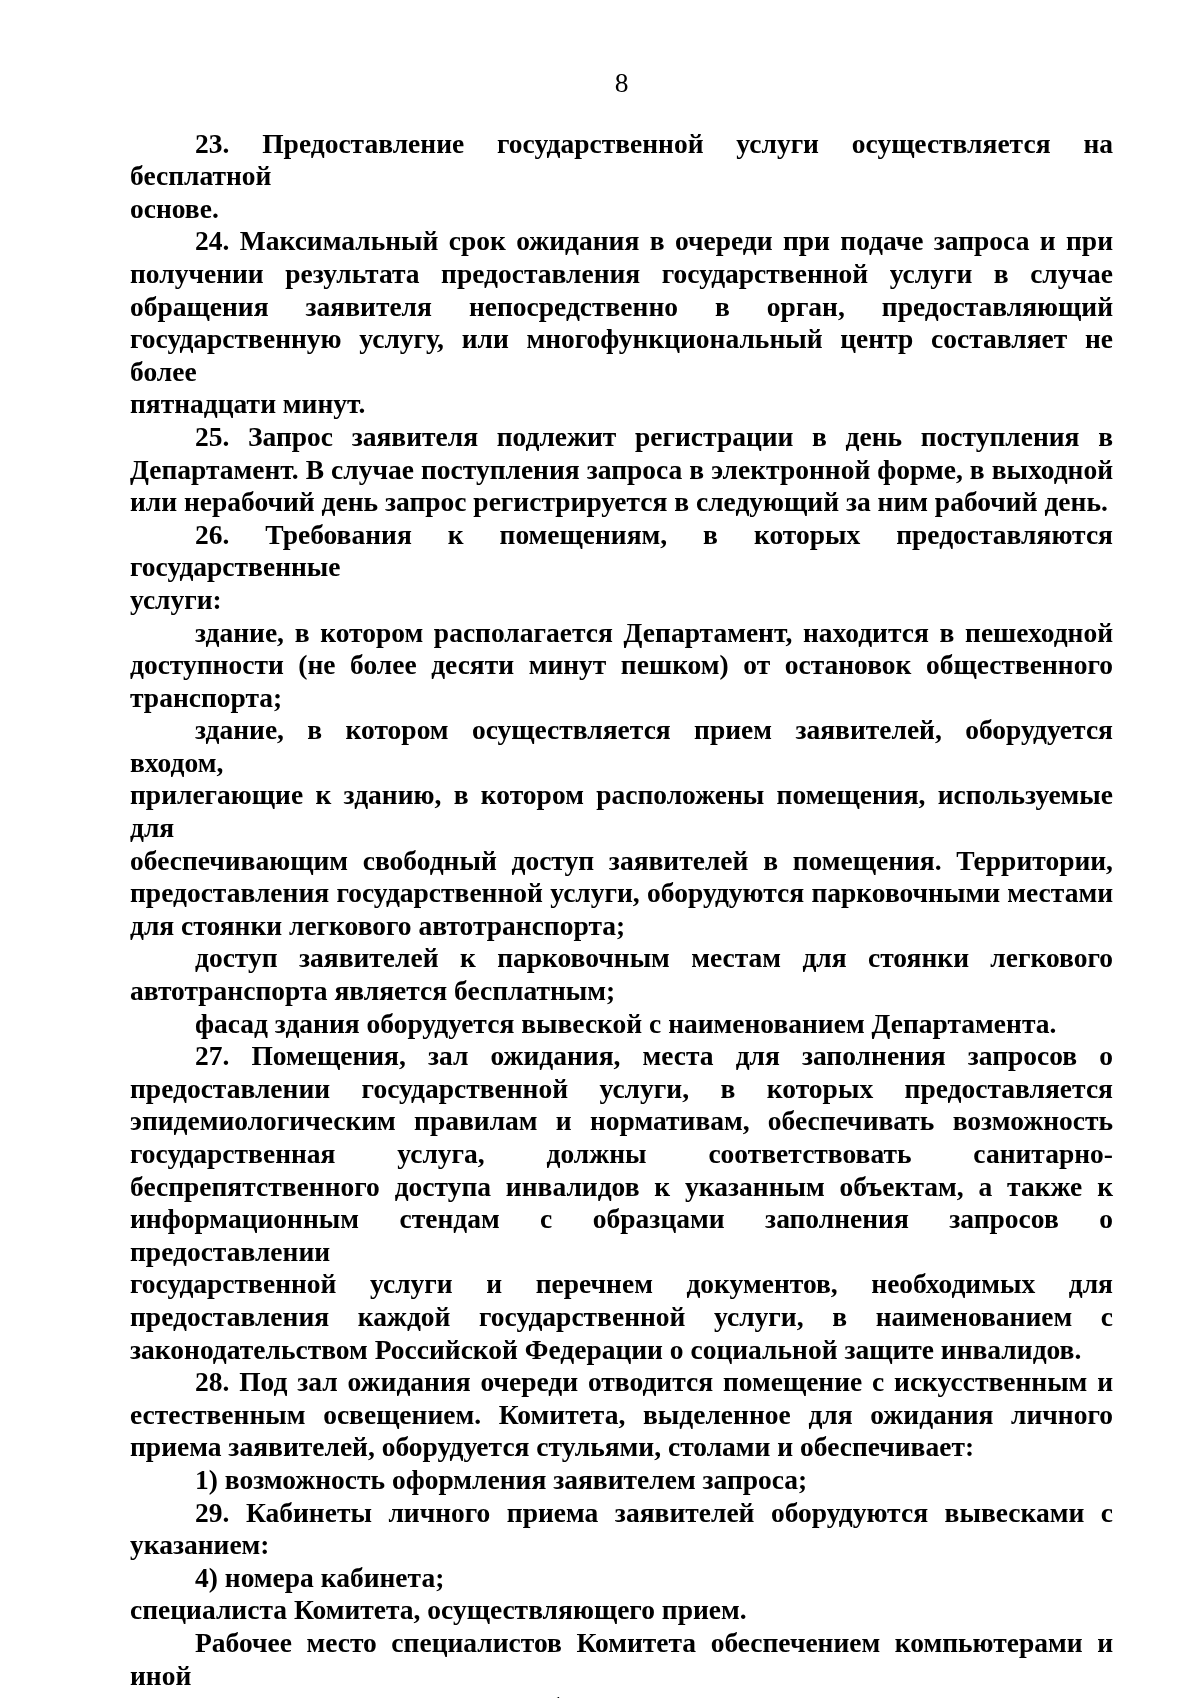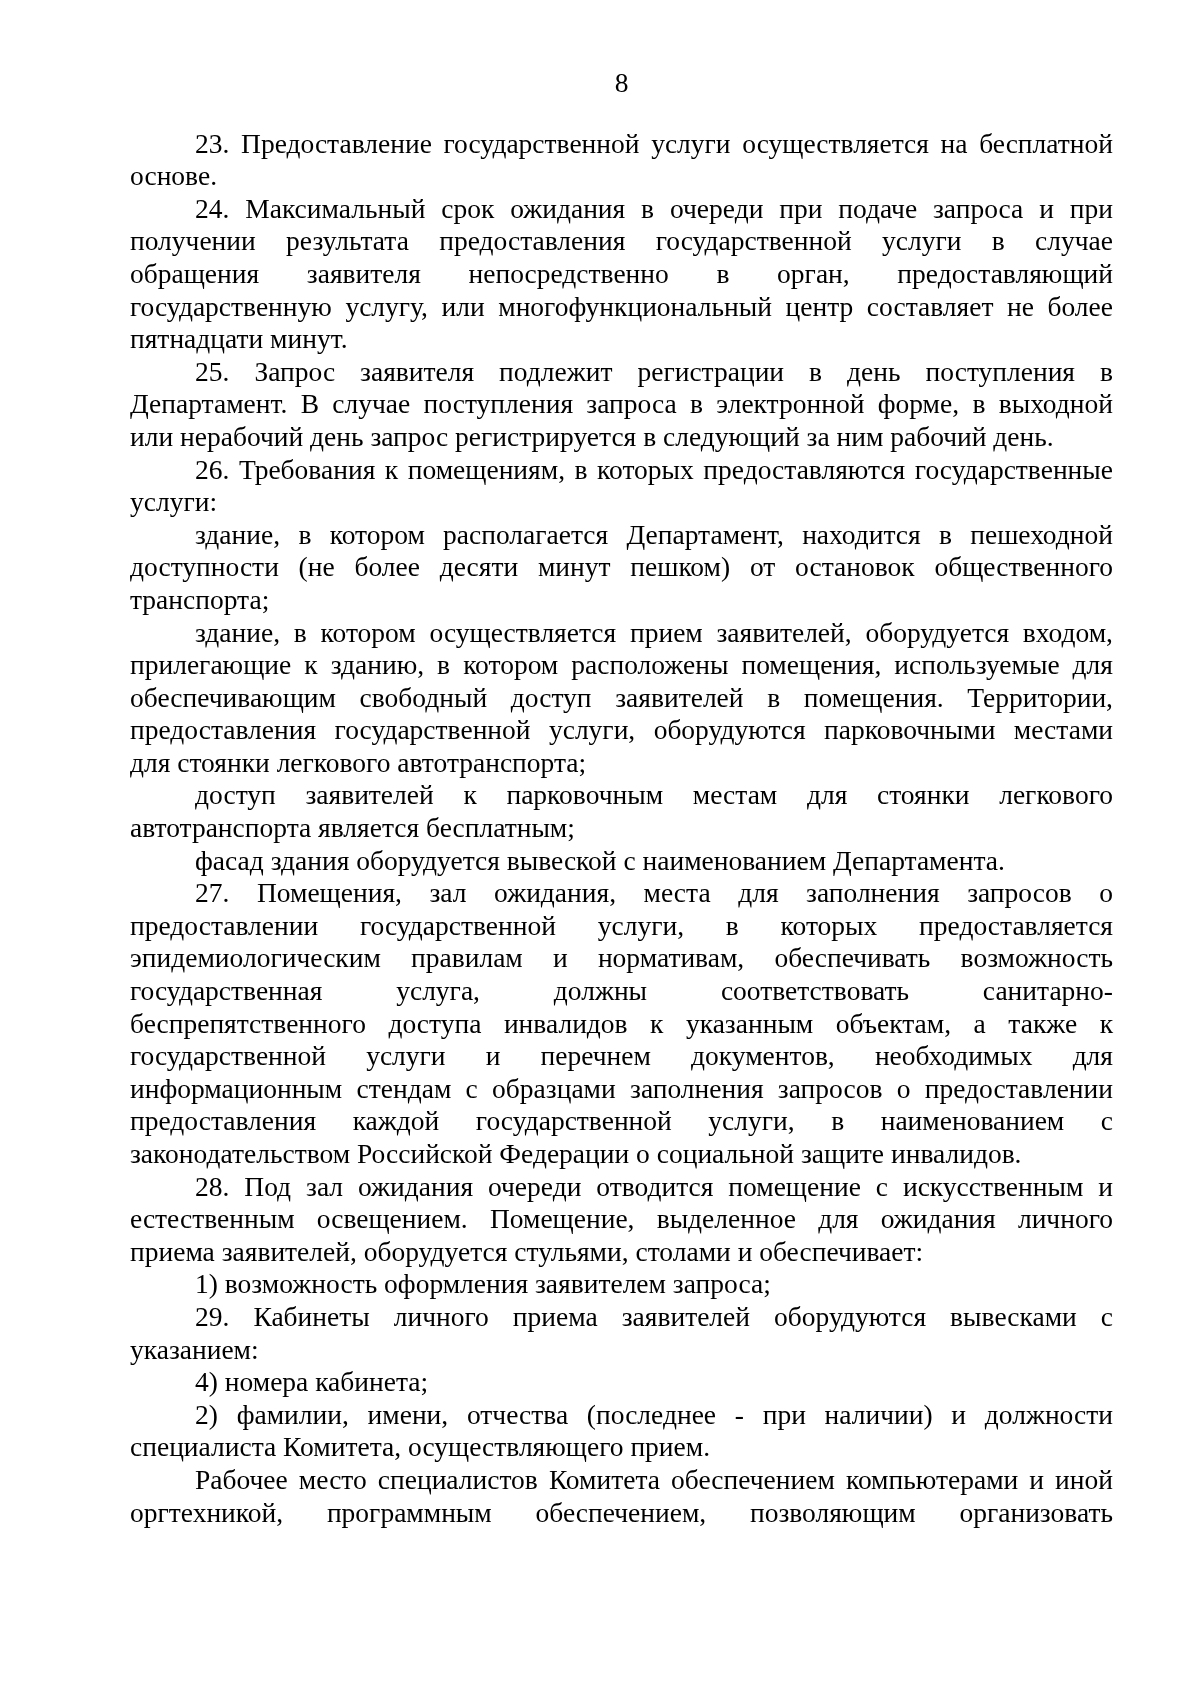--- a/index.html
+++ b/index.html
@@ -28,20 +28,21 @@
     margin: 0 0 28px 0;
   }
   .para {
     margin: 0;
     padding: 0;
   }
   .line {
     display: block;
     text-align: justify;
     text-align-last: justify;
+    font-weight: bold;
   }
   .line.last {
     text-align: right;
     text-align-last: left;
   }
   .line.first {
     text-indent: 65px;
   }
 </style>
 </head>
@@ -88,42 +89,41 @@
       </div>
       <div class="para">
         <div class="line last first">фасад здания оборудуется вывеской с наименованием Департамента.</div>
       </div>
       <div class="para">
         <div class="line first">27. Помещения, зал ожидания, места для заполнения запросов о</div>
         <div class="line">предоставлении государственной услуги, в которых предоставляется</div>
         <div class="line">эпидемиологическим правилам и нормативам, обеспечивать возможность</div>
         <div class="line">государственная услуга, должны соответствовать санитарно-</div>
         <div class="line">беспрепятственного доступа инвалидов к указанным объектам, а также к</div>
+        <div class="line">информационным стендам с образцами заполнения запросов о предоставлении</div>
         <div class="line">государственной услуги и перечнем документов, необходимых для</div>
-        <div class="line">информационным стендам с образцами заполнения запросов о предоставлении</div>
         <div class="line">предоставления каждой государственной услуги, в наименованием с</div>
         <div class="line last">законодательством Российской Федерации о социальной защите инвалидов.</div>
       </div>
       <div class="para">
         <div class="line first">28. Под зал ожидания очереди отводится помещение с искусственным и</div>
-        <div class="line">естественным освещением. Помещение, выделенное для ожидания личного</div>
+        <div class="line">естественным освещением. Комитета, выделенное для ожидания личного</div>
         <div class="line last">приема заявителей, оборудуется стульями, столами и обеспечивает:</div>
       </div>
       <div class="para">
         <div class="line last first">1) возможность оформления заявителем запроса;</div>
       </div>
       <div class="para">
         <div class="line first">29. Кабинеты личного приема заявителей оборудуются вывесками с</div>
         <div class="line last">указанием:</div>
       </div>
       <div class="para">
         <div class="line last first">4) номера кабинета;</div>
       </div>
       <div class="para">
-        <div class="line first">2) фамилии, имени, отчества (последнее - при наличии) и должности</div>
         <div class="line last">специалиста Комитета, осуществляющего прием.</div>
       </div>
       <div class="para">
         <div class="line first">Рабочее место специалистов Комитета обеспечением компьютерами и иной</div>
         <div class="line">оргтехникой, программным обеспечением, позволяющим организовать</div>
       </div>
     </div>
 </div>
 
 </body></html>

